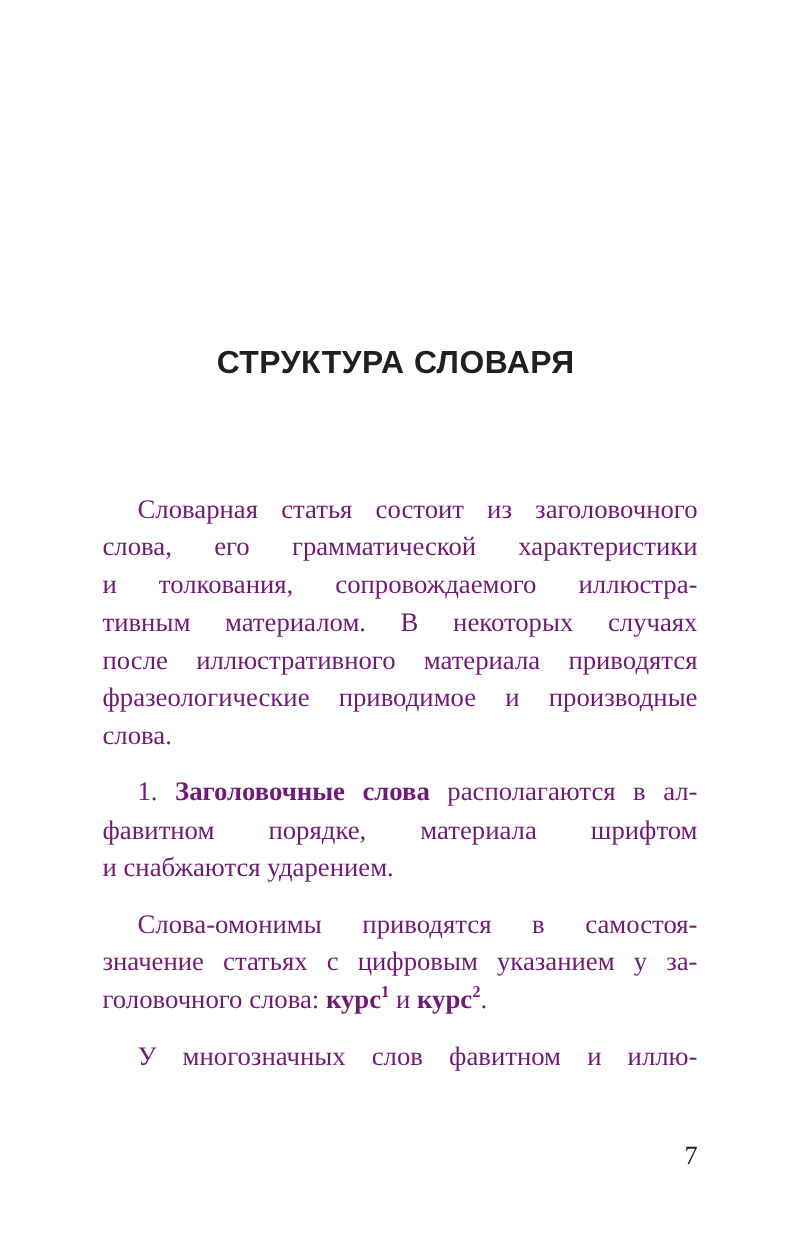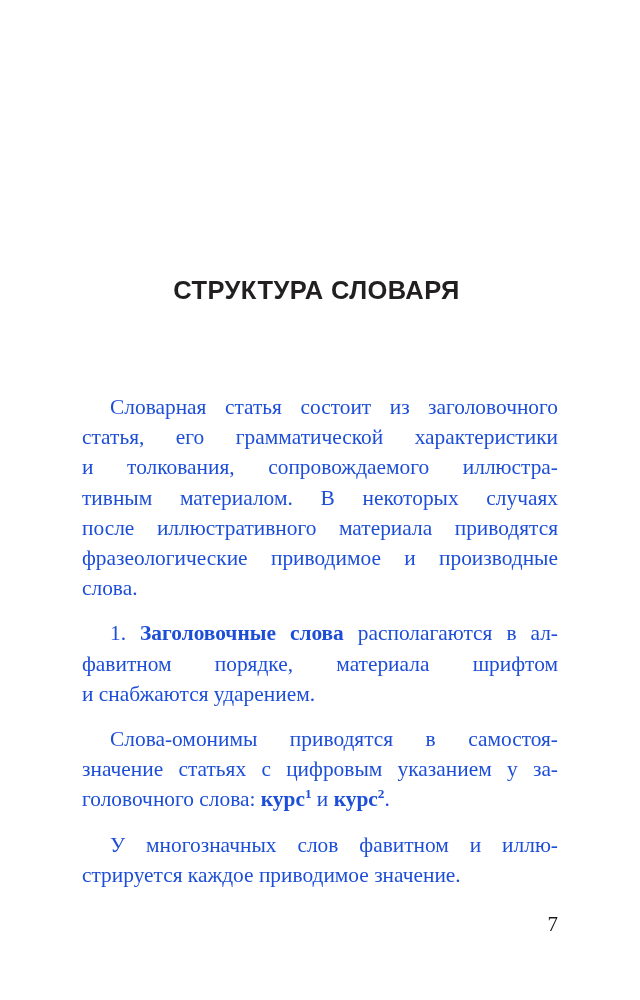--- a/index.html
+++ b/index.html
@@ -41,21 +41,21 @@
   .body-block {
     position: absolute;
     top: 392px;
     left: 82px;
     width: 476px;
   }
 
   .para {
     font-size: 21.4px;
     line-height: 30.2px;
-    color: #1d4ed8;
+    color: #701a75;
     margin: 0 0 15px 0;
     text-align: justify;
   }
   .para:last-child {
     margin-bottom: 0;
   }
 
   
   .ln {
     display: block;
@@ -97,21 +97,21 @@
 <body>
 
 <div class="page">
 
   <h1 class="page-heading">СТРУКТУРА СЛОВАРЯ</h1>
 
   <div class="body-block">
 
     <p class="para">
       <span class="ln indent">Словарная статья состоит из заголовочного</span>
-      <span class="ln">статья, его грамматической характеристики</span>
+      <span class="ln">слова, его грамматической характеристики</span>
       <span class="ln">и толкования, сопровождаемого иллюстра-</span>
       <span class="ln">тивным материалом. В некоторых случаях</span>
       <span class="ln">после иллюстративного материала приводятся</span>
       <span class="ln">фразеологические приводимое и производные</span>
       <span class="ln last">слова.</span>
     </p>
 
     <p class="para">
       <span class="ln indent"><span>1.</span><span>&nbsp;</span><span class="bold">Заголовочные слова</span><span> располагаются в ал-</span></span>
       <span class="ln">фавитном порядке, материала шрифтом</span>
@@ -119,20 +119,19 @@
     </p>
 
     <p class="para">
       <span class="ln indent">Слова-омонимы приводятся в самостоя-</span>
       <span class="ln">значение статьях с цифровым указанием у за-</span>
       <span class="ln last"><span>головочного слова: </span><span class="bold">курс</span><sup class="bold">1</sup><span> и </span><span class="bold">курс</span><sup class="bold">2</sup><span>.</span></span>
     </p>
 
     <p class="para">
       <span class="ln indent">У многозначных слов фавитном и иллю-</span>
-      <span class="ln last">стрируется каждое приводимое значение.</span>
     </p>
 
   </div>
 
   <div class="page-number">7</div>
 
 </div>
 
 </body></html>

